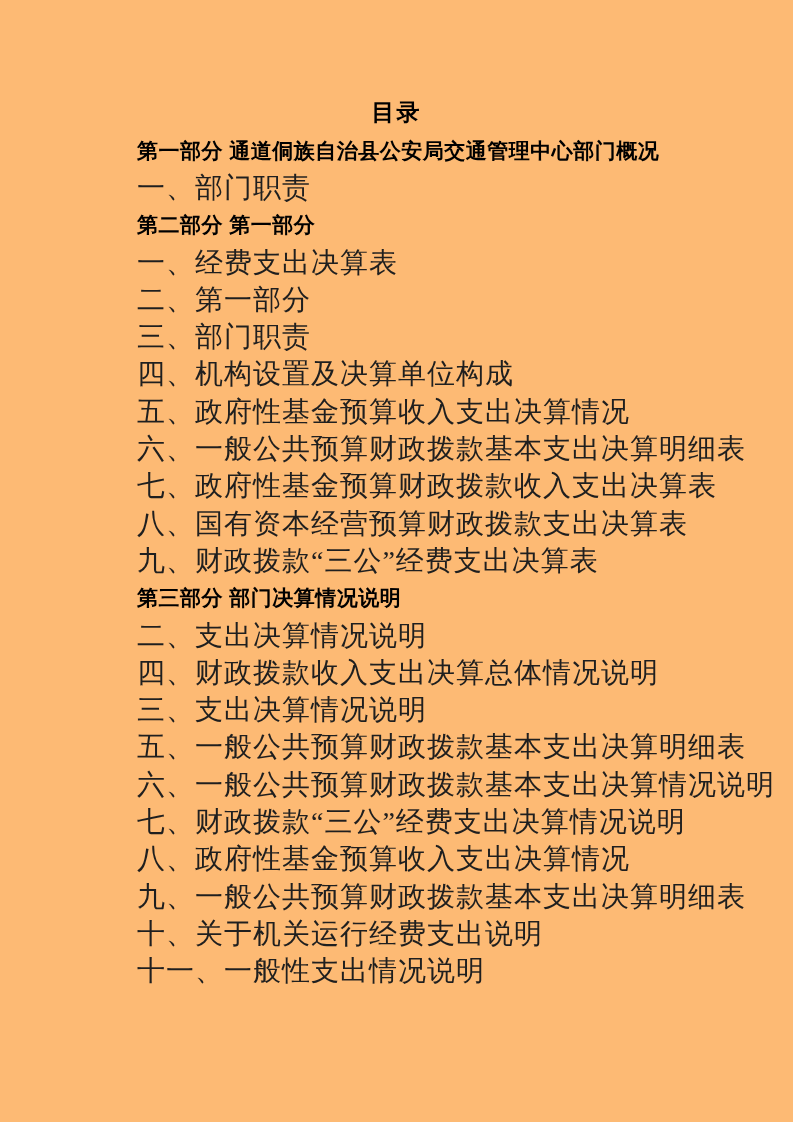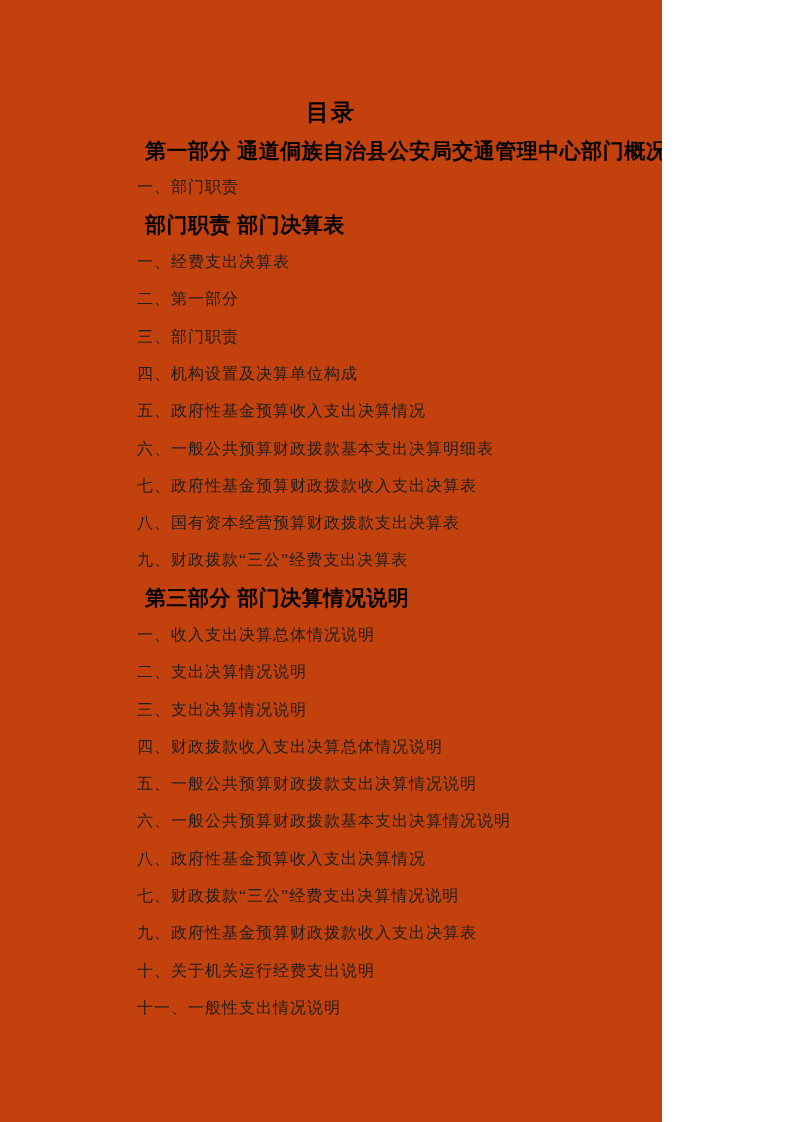--- a/index.html
+++ b/index.html
@@ -2,23 +2,23 @@
 <html><head>
 <meta charset="utf-8">
 <style>
   html, body {
     margin: 0;
     padding: 0;
     background: #ffffff;
   }
   .page {
     position: relative;
-    width: 662px;
+    width: 793px;
     height: 1122px;
-    background: #c2410c;
+    background: #fdba74;
     overflow: hidden;
     color: #000000;
   }
   .doc-title {
     margin: 0;
     padding-top: 99px;
     text-align: center;
     font-family: "Liberation Sans", "DejaVu Sans", sans-serif;
     font-weight: 700;
     font-size: 23px;
@@ -35,57 +35,55 @@
     display: flex;
     align-items: center;
     white-space: nowrap;
   }
   .heading {
     font-family: "Liberation Sans", "DejaVu Sans", sans-serif;
     font-weight: 700;
     font-size: 21px;
     letter-spacing: 0.5px;
     color: #000000;
-    margin-left: 8px;
   }
   .item {
     font-family: "Liberation Serif", "DejaVu Serif", serif;
-    font-size: 16px;
+    font-size: 28px;
     letter-spacing: 1px;
     color: #1f1f1f;
   }
 </style>
 </head>
 <body>
 
 <div class="page">
   <h1 class="doc-title">目录</h1>
 
   <div class="toc">
 
     <div class="row heading">第一部分 通道侗族自治县公安局交通管理中心部门概况</div>
     <div class="row item">一、部门职责</div>
 
-    <div class="row heading">部门职责 部门决算表</div>
+    <div class="row heading">第二部分 第一部分</div>
     <div class="row item">一、经费支出决算表</div>
     <div class="row item">二、第一部分</div>
     <div class="row item">三、部门职责</div>
     <div class="row item">四、机构设置及决算单位构成</div>
     <div class="row item">五、政府性基金预算收入支出决算情况</div>
     <div class="row item">六、一般公共预算财政拨款基本支出决算明细表</div>
     <div class="row item">七、政府性基金预算财政拨款收入支出决算表</div>
     <div class="row item">八、国有资本经营预算财政拨款支出决算表</div>
     <div class="row item">九、财政拨款“三公”经费支出决算表</div>
 
     <div class="row heading">第三部分 部门决算情况说明</div>
-    <div class="row item">一、收入支出决算总体情况说明</div>
     <div class="row item">二、支出决算情况说明</div>
+    <div class="row item">四、财政拨款收入支出决算总体情况说明</div>
     <div class="row item">三、支出决算情况说明</div>
-    <div class="row item">四、财政拨款收入支出决算总体情况说明</div>
-    <div class="row item">五、一般公共预算财政拨款支出决算情况说明</div>
+    <div class="row item">五、一般公共预算财政拨款基本支出决算明细表</div>
     <div class="row item">六、一般公共预算财政拨款基本支出决算情况说明</div>
+    <div class="row item">七、财政拨款“三公”经费支出决算情况说明</div>
     <div class="row item">八、政府性基金预算收入支出决算情况</div>
-    <div class="row item">七、财政拨款“三公”经费支出决算情况说明</div>
-    <div class="row item">九、政府性基金预算财政拨款收入支出决算表</div>
+    <div class="row item">九、一般公共预算财政拨款基本支出决算明细表</div>
     <div class="row item">十、关于机关运行经费支出说明</div>
     <div class="row item">十一、一般性支出情况说明</div>
   </div>
 </div>
 
 </body></html>

